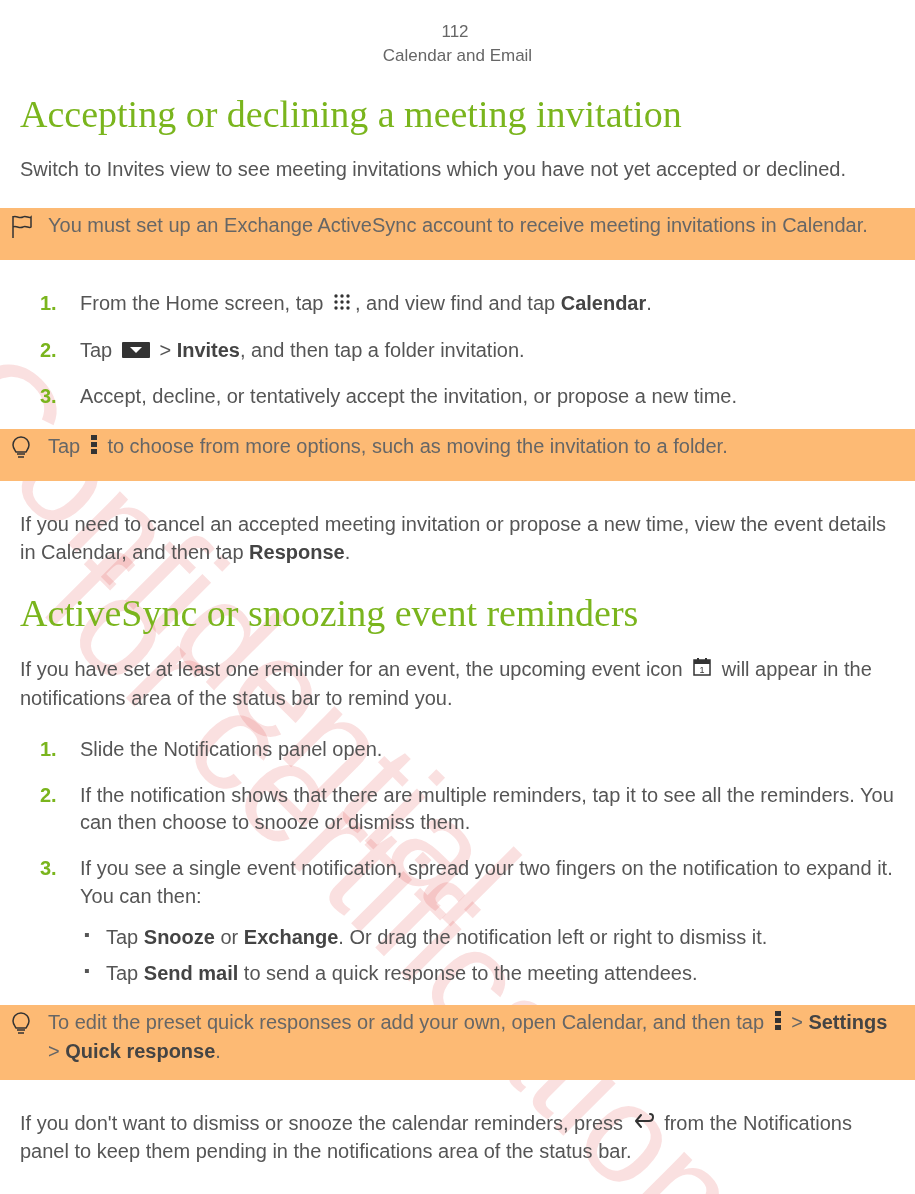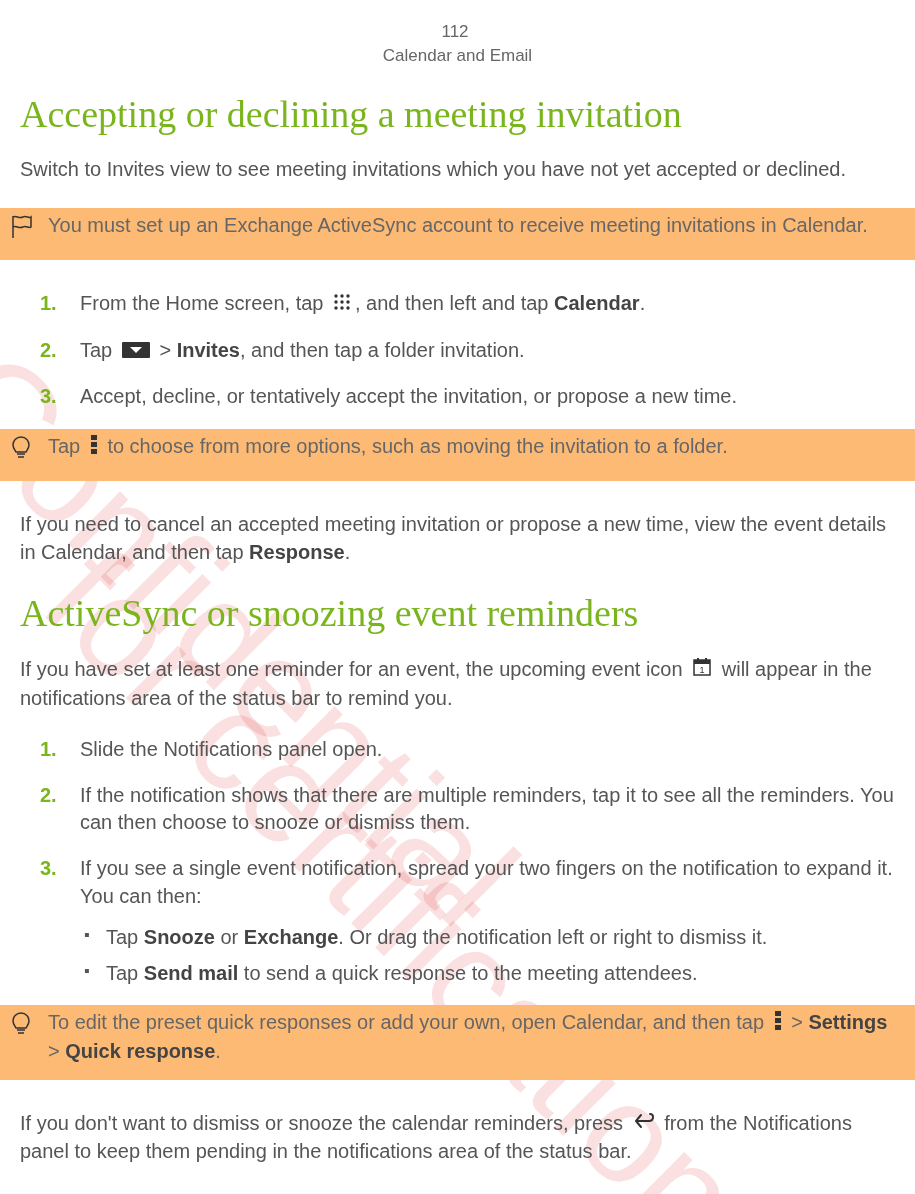--- a/index.html
+++ b/index.html
@@ -183,21 +183,21 @@
             <circle cx="3" cy="3" r="1.7" fill="#333"></circle>
               <circle cx="9" cy="3" r="1.7" fill="#333"></circle>
               <circle cx="15" cy="3" r="1.7" fill="#333"></circle>
             <circle cx="3" cy="9" r="1.7" fill="#333"></circle>
               <circle cx="9" cy="9" r="1.7" fill="#333"></circle>
               <circle cx="15" cy="9" r="1.7" fill="#333"></circle>
             <circle cx="3" cy="15" r="1.7" fill="#333"></circle>
               <circle cx="9" cy="15" r="1.7" fill="#333"></circle>
               <circle cx="15" cy="15" r="1.7" fill="#333"></circle>
           </svg>
-        </span><span>, and then left and tap </span><span class="bold">Calendar</span><span>.</span>
+        </span><span>, and view find and tap </span><span class="bold">Calendar</span><span>.</span>
       </li>
       <li>
         <span class="step-num">2.</span>
         <span>Tap </span>
         <span class="inline-icon">
           <svg width="28" height="16" viewBox="0 0 28 16">
             <rect x="0" y="0" width="28" height="16" rx="1" fill="#333"></rect>
             <path d="M8 5 L14 11 L20 5 Z" fill="#fff"></path>
           </svg>
         </span>

